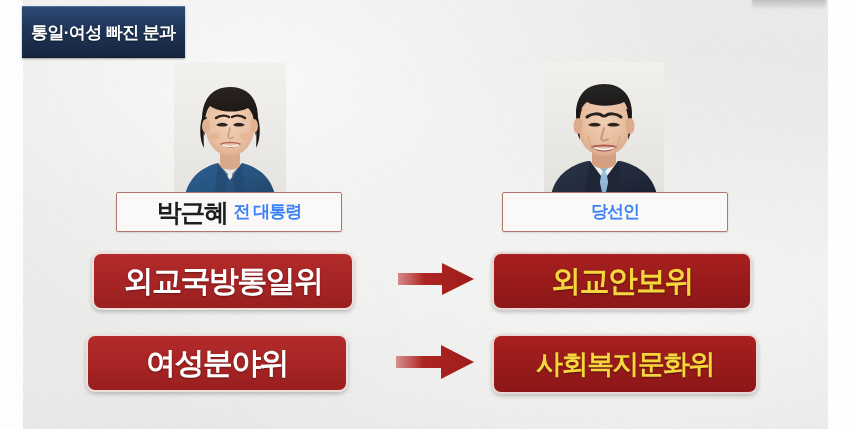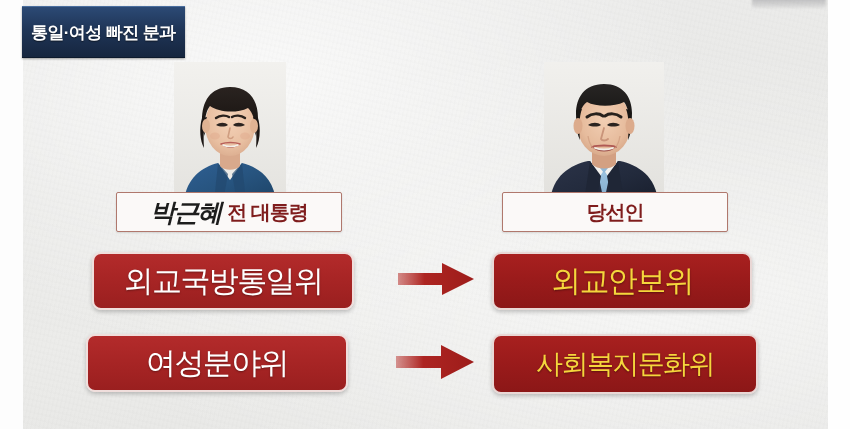--- a/index.html
+++ b/index.html
@@ -128,41 +128,40 @@
   }
   #name-plate-left  { left: 116px; top: 192px; width: 224px; }
   #name-plate-right { left: 502px; top: 192px; width: 224px; }
 
   .name-main {
     color: #1d1d1d;
     font-size: 25px;
     font-weight: bold;
     letter-spacing: -1.4px;
     line-height: 26px;
-    font-style: italic;
   }
   .name-sub {
-    color: #7f1d1d;
-    font-size: 20px;
+    color: #3b82f6;
+    font-size: 17px;
     font-weight: bold;
     letter-spacing: -1px;
     line-height: 24px;
   }
 
   
   .cat-box {
     position: absolute;
     border-radius: 9px;
     display: flex;
     align-items: center;
     justify-content: center;
     box-shadow: 0 2px 4px rgba(0,0,0,0.22);
   }
   .cat-box .cat-label {
-    font-weight: normal;
+    font-weight: bold;
     letter-spacing: -1.6px;
     white-space: nowrap;
   }
 
   
   .box-old {
     background: linear-gradient(180deg, #b32b2b 0%, #a82525 45%, #9a1f1f 100%);
     border: 2px solid #f0dedc;
   }
   .box-old .cat-label {

